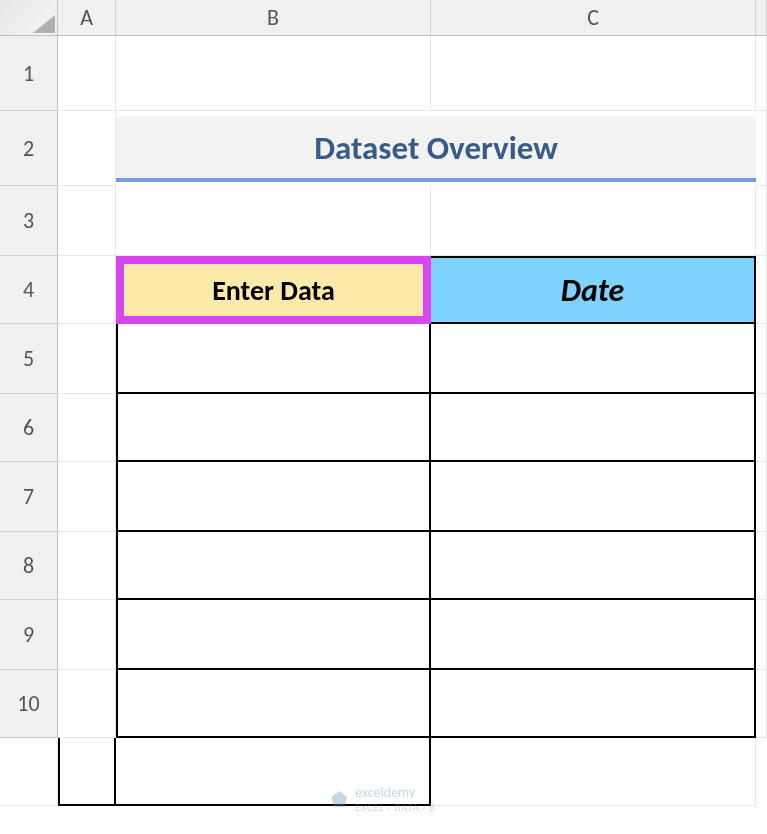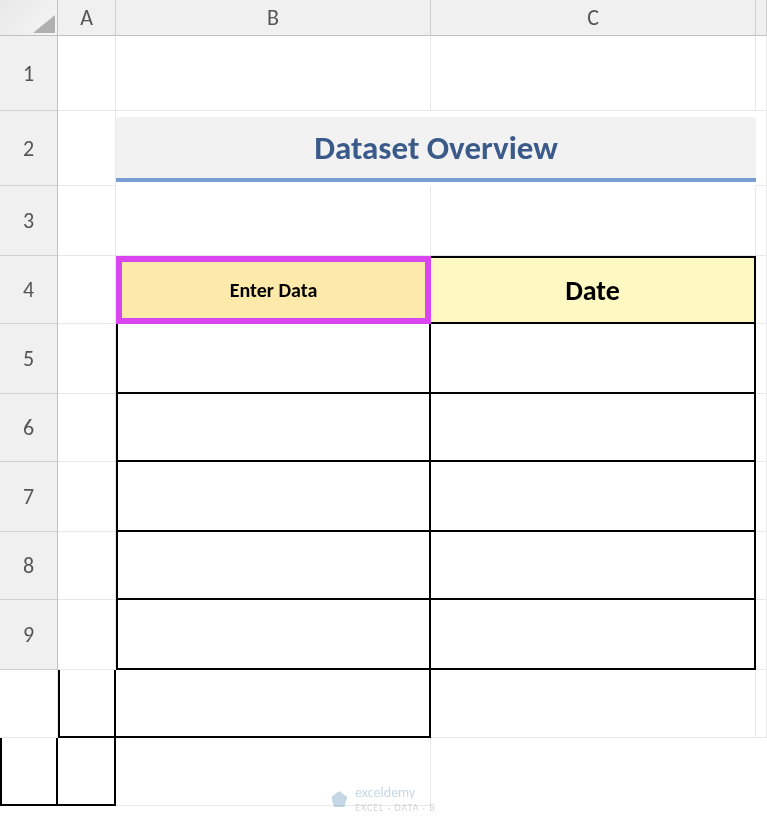--- a/index.html
+++ b/index.html
@@ -70,38 +70,39 @@
       display: flex;
       align-items: center;
       justify-content: center;
       font-size: 33px;
       font-weight: bold;
       color: #3a5a8a;
       margin: 6px 0 4px 0;
     }
     .table-header-yellow {
       background: #fde9a9;
-      border: 6px solid #d946ef;
-      display: flex;
-      align-items: center;
-      justify-content: center;
-      font-size: 20px;
-      font-weight: bold;
-      color: #000;
-    }
-    .table-header-green {
-      background: #fef9c3;
-      border: 2px solid #000;
-      border-left: none;
+      border: 8px solid #d946ef;
       display: flex;
       align-items: center;
       justify-content: center;
       font-size: 28px;
       font-weight: bold;
       color: #000;
+    }
+    .table-header-green {
+      background: #7dd3fc;
+      border: 2px solid #000;
+      border-left: none;
+      display: flex;
+      align-items: center;
+      justify-content: center;
+      font-size: 32px;
+      font-weight: bold;
+      color: #000;
+      font-style: italic;
     }
     .table-cell-left {
       background: #ffffff;
       border-left: 2px solid #000;
       border-right: 2px solid #000;
       border-bottom: 2px solid #000;
     }
     .table-cell-right {
       background: #ffffff;
       border-right: 2px solid #000;
@@ -188,20 +189,21 @@
   <div class="table-cell-left"></div>
   <div class="table-cell-right"></div>
   <div class="cell"></div>
 
   <div class="row-header">9</div>
   <div class="cell"></div>
   <div class="table-cell-left"></div>
   <div class="table-cell-right"></div>
   <div class="cell"></div>
 
+  <div class="row-header">10</div>
   <div class="cell"></div>
   <div class="table-cell-left"></div>
   <div class="table-cell-right"></div>
   <div class="cell"></div>
 
   <div class="cell"></div>
   <div class="table-cell-left"></div>
   <div class="table-cell-right"></div>
   <div class="cell"></div>
 </div>

